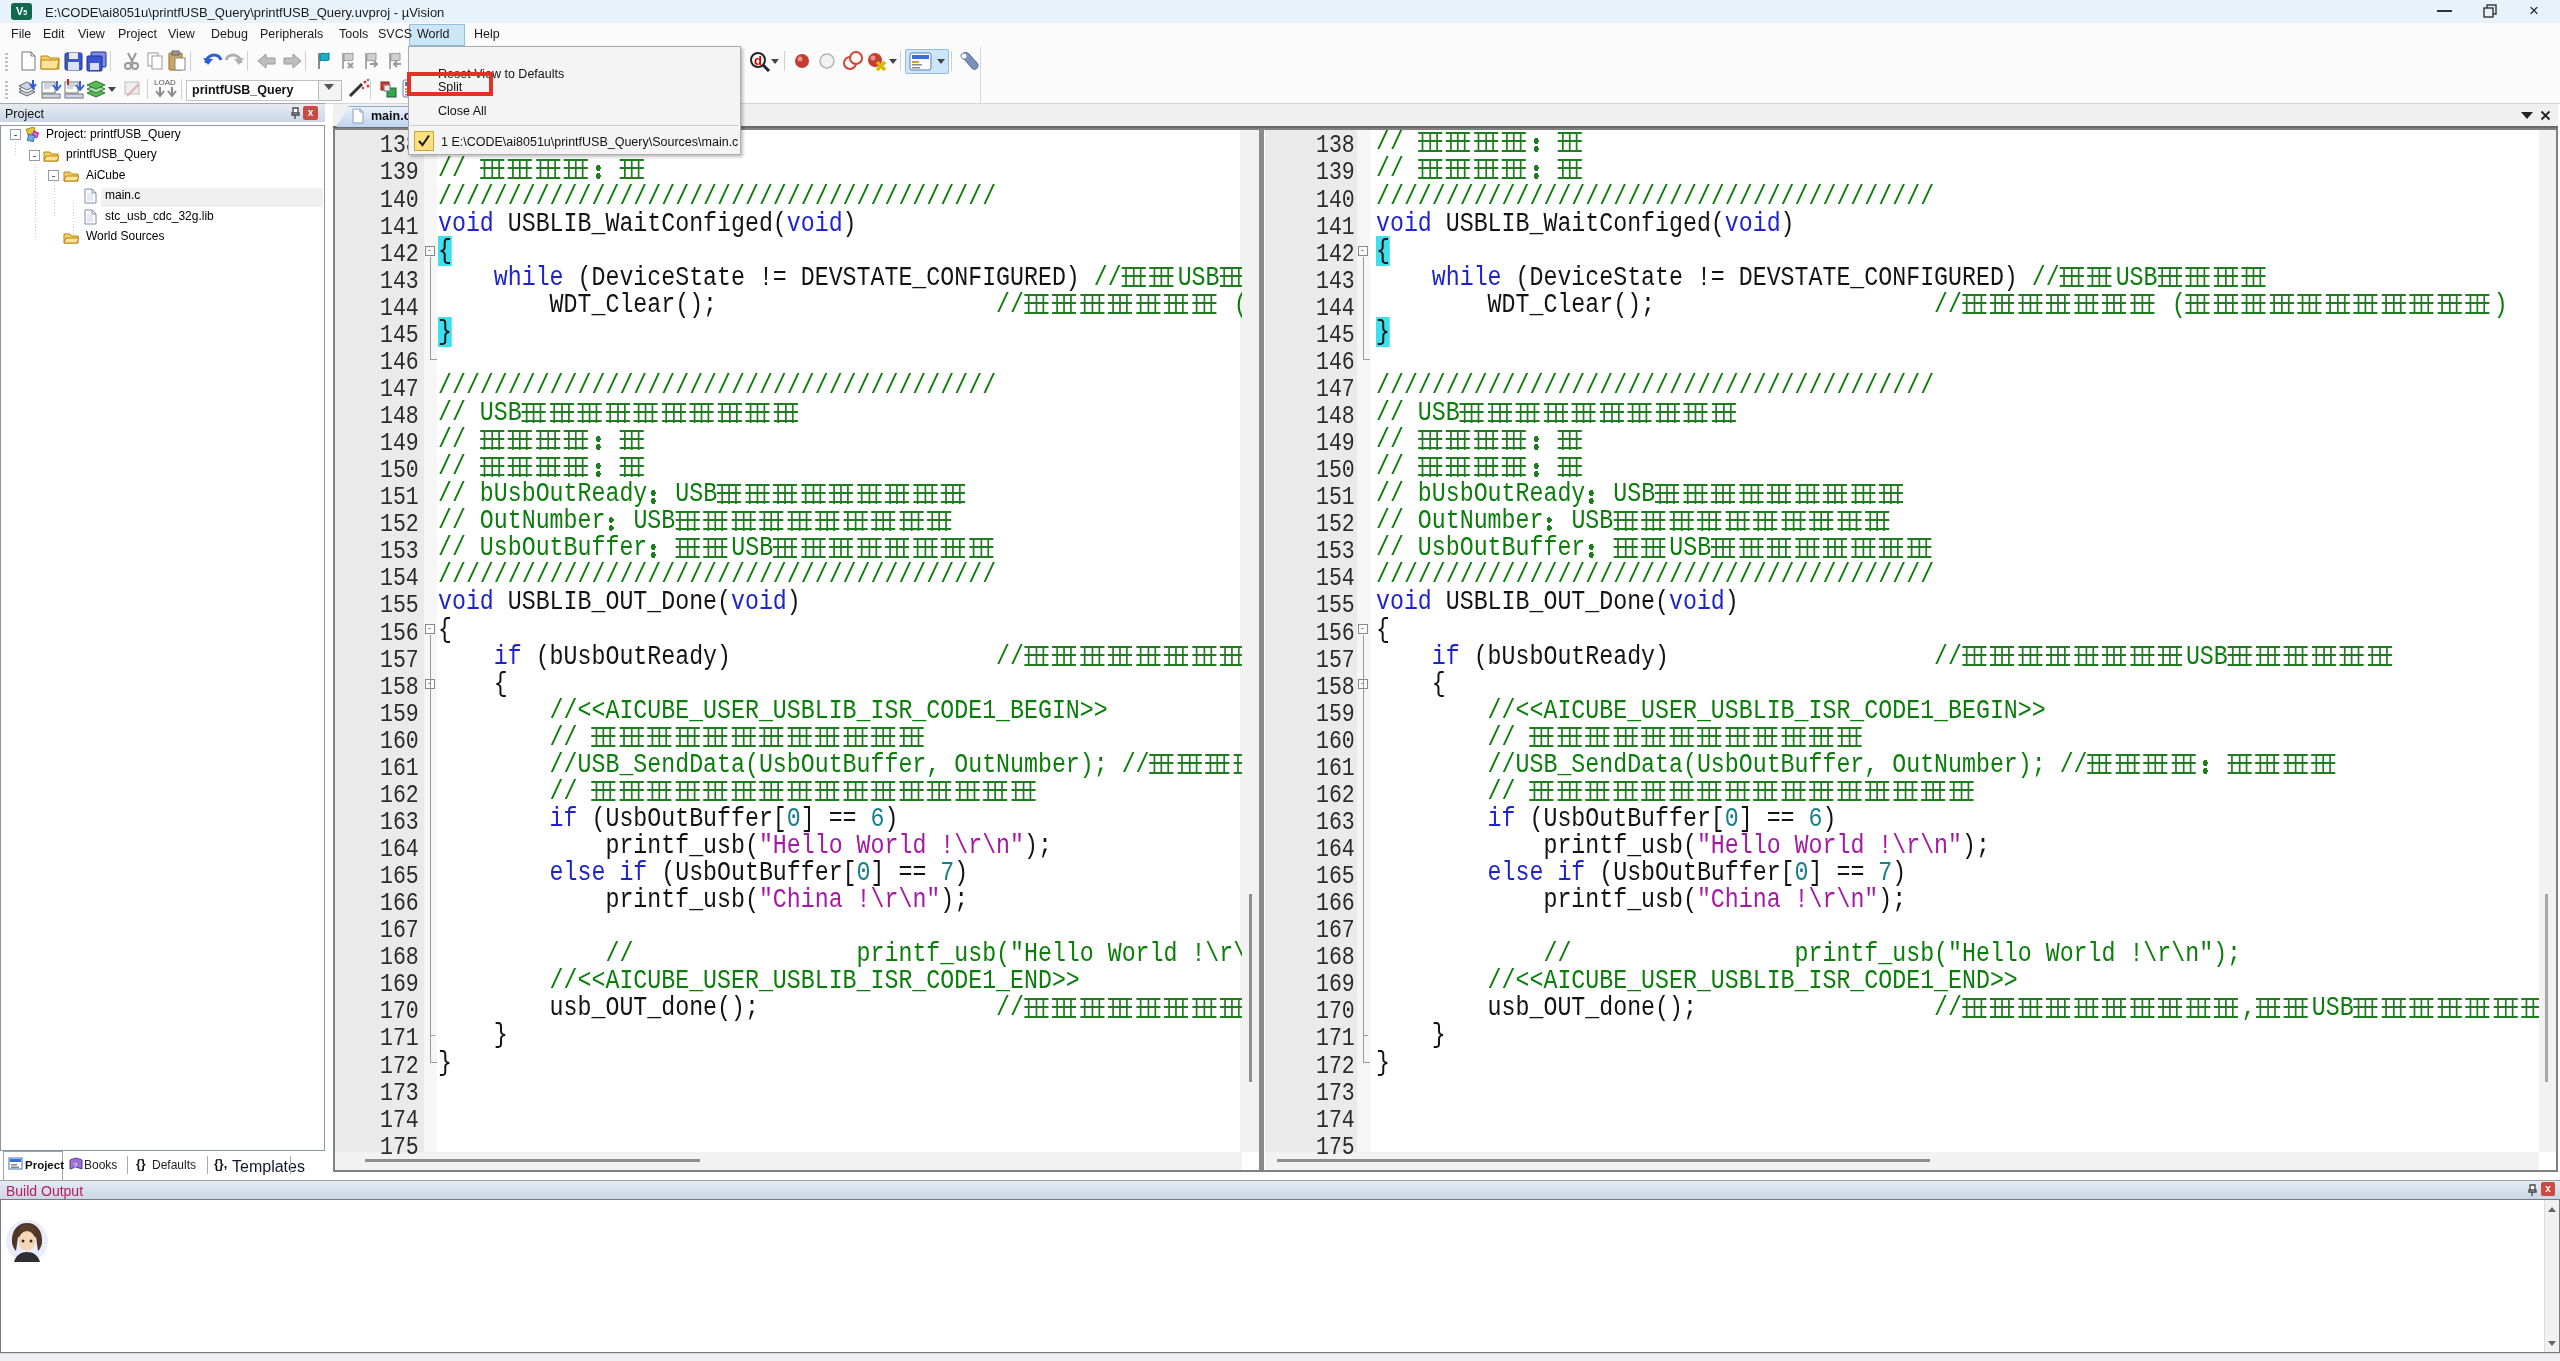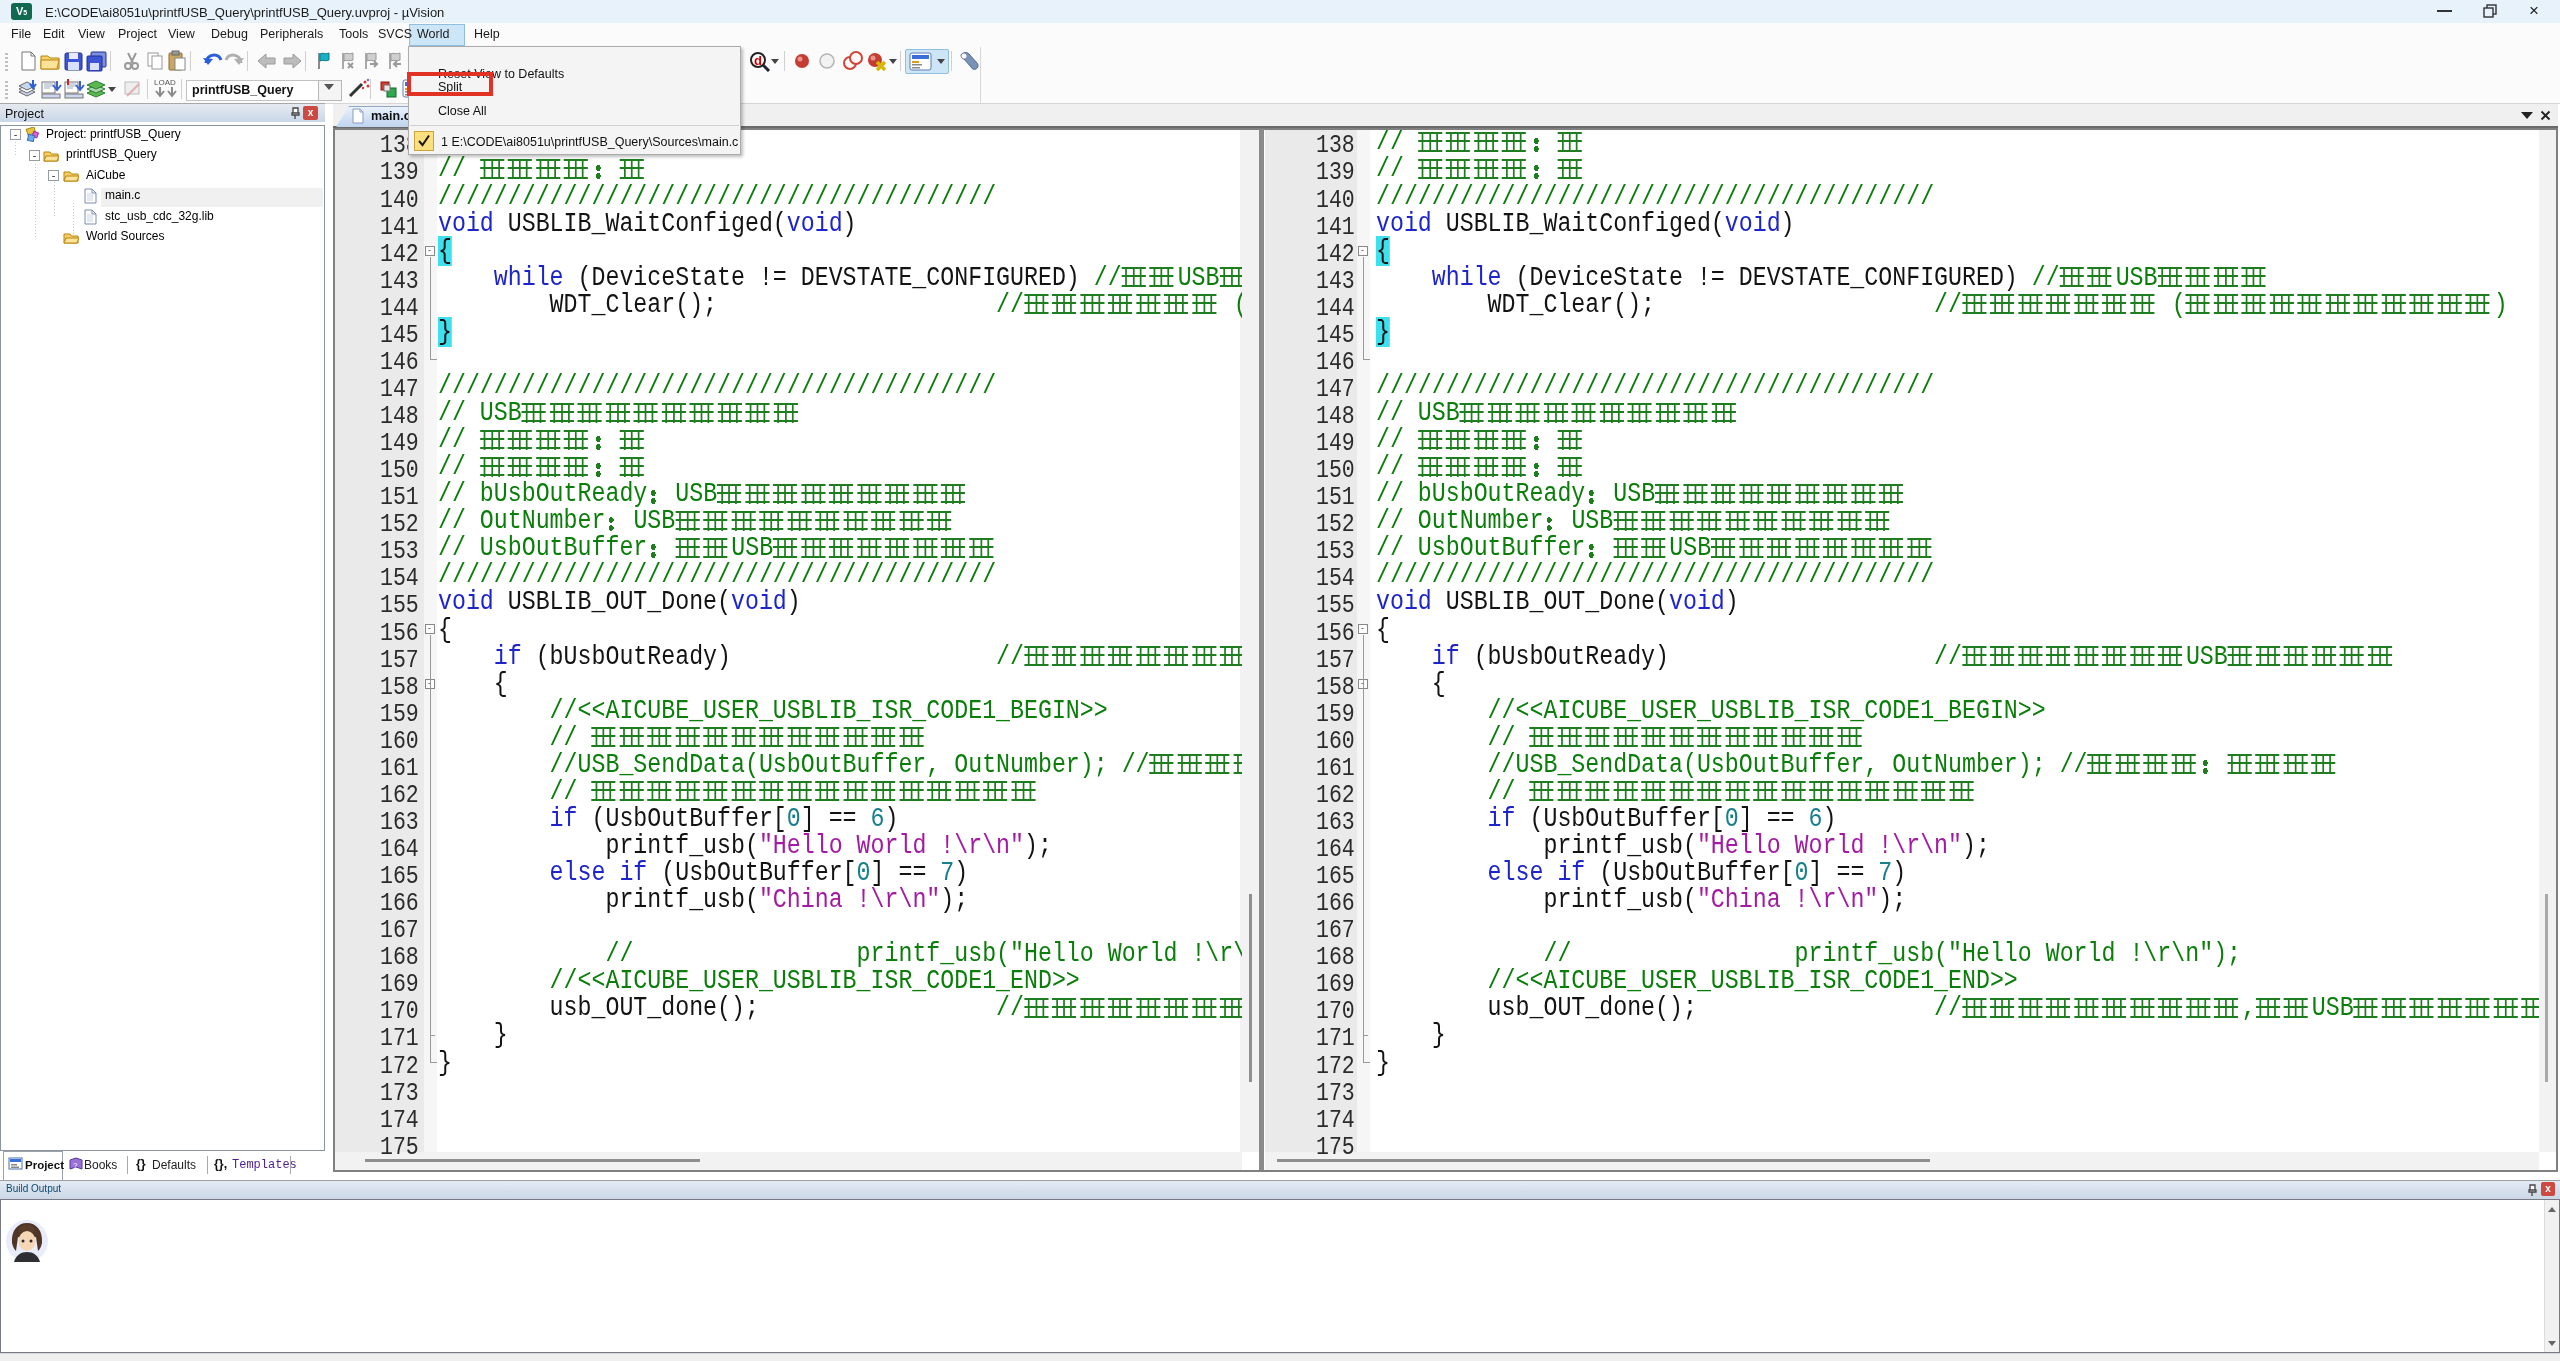--- a/index.html
+++ b/index.html
@@ -370,21 +370,21 @@
 <div class="ab" style="left:68px;top:1157px">
     <svg width="15" height="14" viewBox="0 0 15 14">
       <path d="M2 3l6-2 6 2v9l-6-2-6 2z" fill="#9a6fd8" stroke="#5a3a98"></path>
       <text x="5" y="11" font-size="8" fill="#fff">?</text>
     </svg>
   </div>
 <div class="ab" style="left:84px;top:1158px;font-size:12px;color:#222;white-space:pre;">Books</div>
 <div class="ab" style="left:136px;top:1157px;font-size:12.5px;color:#111;white-space:pre;font-weight:bold;">{}</div>
 <div class="ab" style="left:152px;top:1158px;font-size:12px;color:#222;white-space:pre;">Defaults</div>
 <div class="ab" style="left:214px;top:1157px;font-size:12.5px;color:#111;white-space:pre;font-weight:bold;">{},</div>
-<div class="ab" style="left:232px;top:1158px;font-size:12px;color:#4c1d95;white-space:pre;font-family:Liberation Mono, monospace;">Templates</div>
+<div class="ab" style="left:232px;top:1158px;font-size:16px;color:#0f172a;white-space:pre;">Templates</div>
 <div class="ab" style="left:127px;top:1156px;width:1px;height:18px;background:#aaa"></div>
 <div class="ab" style="left:207px;top:1156px;width:1px;height:18px;background:#aaa"></div>
 <div class="ab" style="left:290px;top:1156px;width:1px;height:18px;background:#aaa"></div>
 <div class="ab" style="left:333px;top:104px;width:2225px;height:24px;background:#f0f0f0;"></div>
 <div class="ab" style="left:333px;top:126px;width:2225px;height:2px;background:#6a6a6a"></div>
 <div class="ab" style="left:336px;top:106px;width:130px;height:21px;background:linear-gradient(#eaf2fd,#bed4ee);border:1px solid #93a7c4;border-bottom:none;clip-path:polygon(13px 0,130px 0,130px 21px,0 21px)"></div>
 <div class="ab" style="left:352px;top:108px">
     <svg width="12" height="16" viewBox="0 0 12 16">
       <path d="M1 1h7l3 3v11H1z" fill="#fff" stroke="#8a9cc0"></path>
       <path d="M8 1v3h3" fill="none" stroke="#8a9cc0"></path>
@@ -577,21 +577,21 @@
 <div class="ab" style="left:429.5px;top:1062.44px;width:7px;height:1px;background:#999"></div>
 <div class="fbox" style="left:1357.5px;top:245.64px">-</div>
 <div class="fbox" style="left:1357.5px;top:624.48px">-</div>
 <div class="fbox" style="left:1357.5px;top:678.5999999999999px">-</div>
 <div class="ab" style="left:1362.5px;top:256.64px;width:1px;height:102.24000000000001px;background:#999"></div>
 <div class="ab" style="left:1362.5px;top:358.88px;width:7px;height:1px;background:#999"></div>
 <div class="ab" style="left:1362.5px;top:635.48px;width:1px;height:426.96000000000004px;background:#999"></div>
 <div class="ab" style="left:1362.5px;top:1035.3799999999999px;width:5px;height:1px;background:#999"></div>
 <div class="ab" style="left:1362.5px;top:1062.44px;width:7px;height:1px;background:#999"></div>
 <div class="ab" style="left:0;top:1180px;width:2560px;height:19px;background:linear-gradient(#e3ebf5,#cbd7e5);border-top:1px solid #a0a0a0"></div>
-<div class="ab" style="left:6px;top:1182.5px;font-size:10px;color:#0c4a6e;white-space:pre;">Build Output</div>
+<div class="ab" style="left:6px;top:1182.5px;font-size:14px;color:#be185d;white-space:pre;">Build Output</div>
 <div class="ab" style="left:2526px;top:1184px">
     <svg width="12" height="13" viewBox="0 0 12 13">
       <path d="M4 1h5v5H4zM3 6h7v2H3zM6 8v4" stroke="#444" fill="#fff" stroke-width="1.3"></path>
     </svg>
   </div>
 <div class="ab" style="left:2541px;top:1182px;width:14px;height:14px;background:#cd4a42;border-radius:2px;color:#fff;font-size:10px;font-weight:bold;text-align:center;line-height:14px">x</div>
 <div class="ab" style="left:0;top:1199px;width:2560px;height:154px;background:#fff;border:1px solid #767b82"></div>
 <div class="ab" style="left:2544px;top:1200px;width:15px;height:152px;background:#f1f1f1;border-left:1px solid #dcdcdc"></div>
 <div class="ab" style="left:2548px;top:1203px;width:0;height:0;border:4px solid transparent;border-bottom:5px solid #666"></div>
 <div class="ab" style="left:2548px;top:1341px;width:0;height:0;border:4px solid transparent;border-top:5px solid #666"></div>

